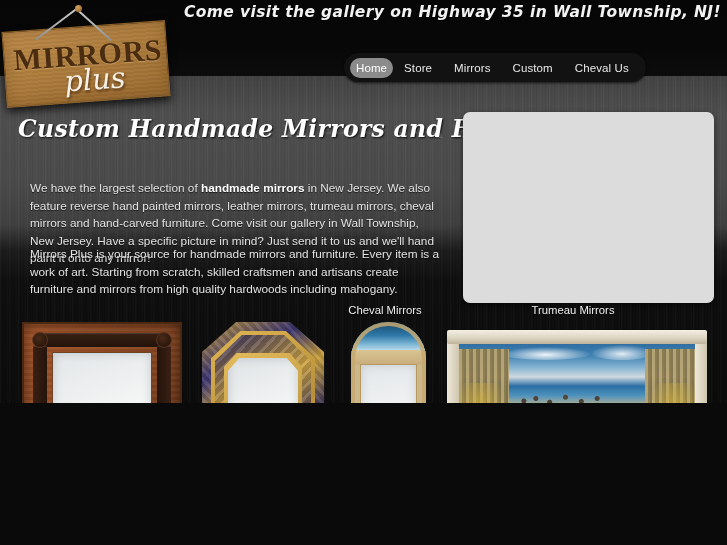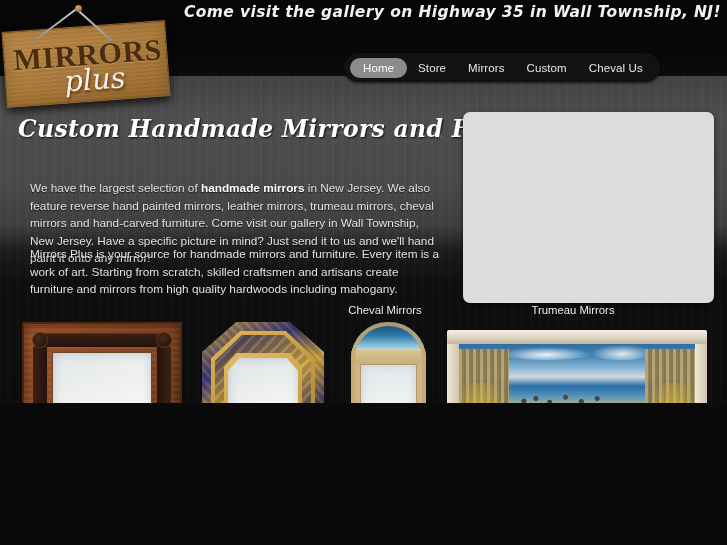--- a/index.html
+++ b/index.html
@@ -115,21 +115,21 @@
     color: #e8e8e8;
     padding: 4px 11px;
     border-radius: 11px;
     white-space: nowrap;
     cursor: pointer;
     letter-spacing: .1px;
   }
   .nav-item.active {
     background: #8b8b8b;
     color: #ffffff;
-    padding: 4px 13px;
+    padding: 4px 6px;
   }
 
   
   #headline {
     position: absolute; left: 18px; top: 115px;
     font-family: "DejaVu Serif", serif;
     font-style: italic;
     font-weight: 700;
     font-size: 23.5px;
     color: #ffffff;

